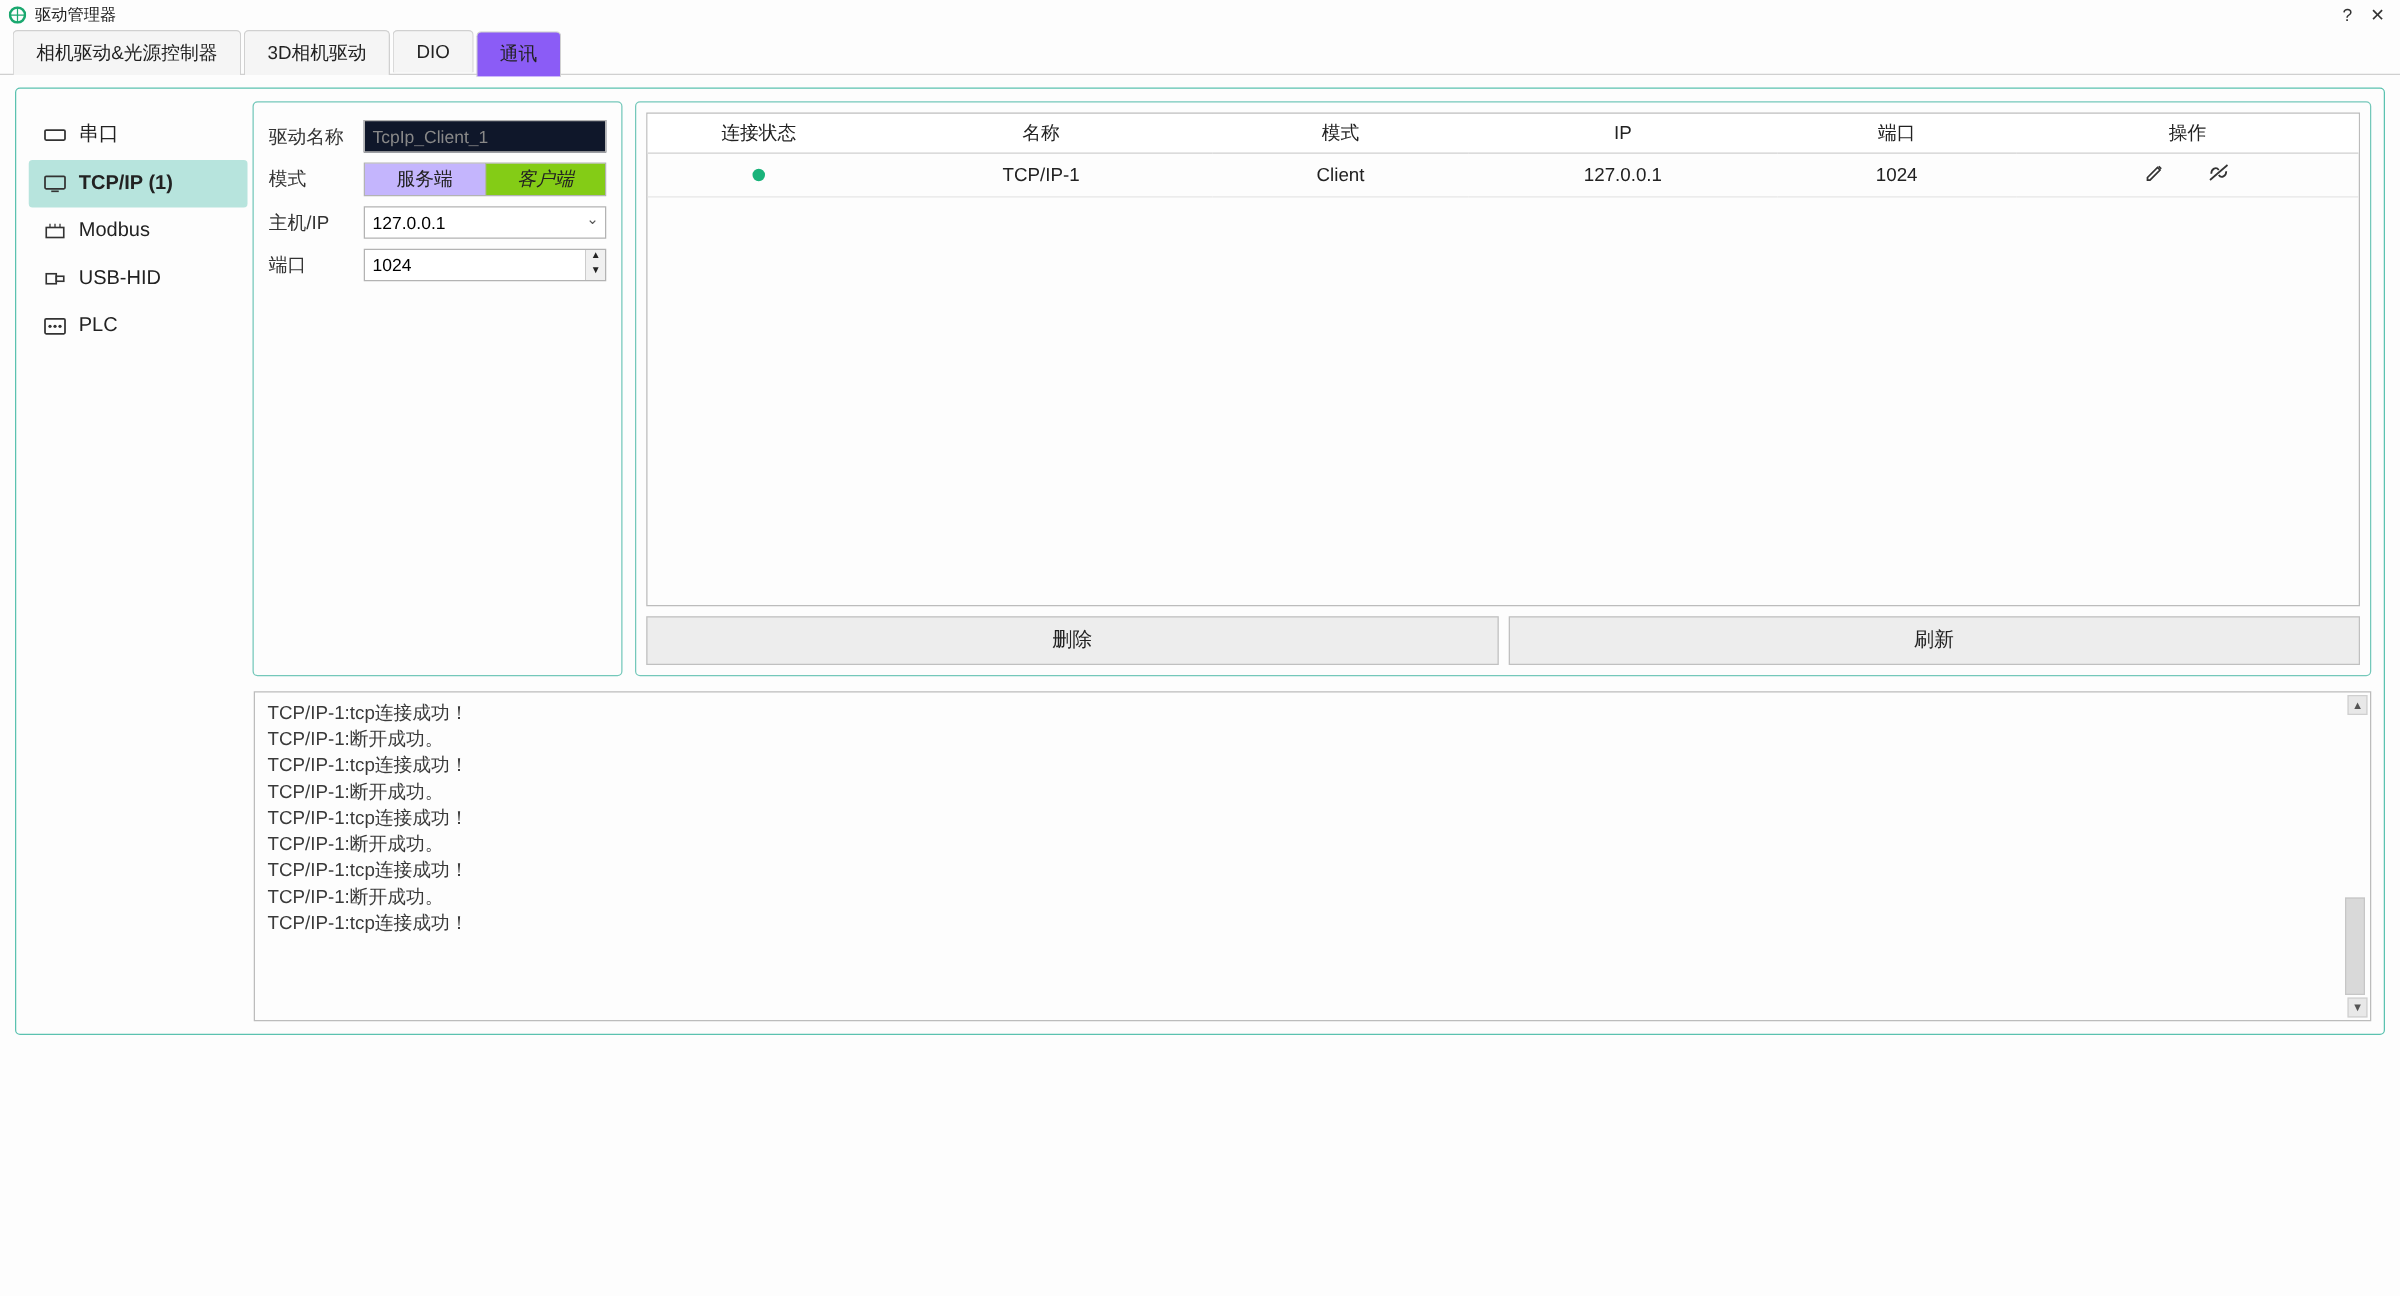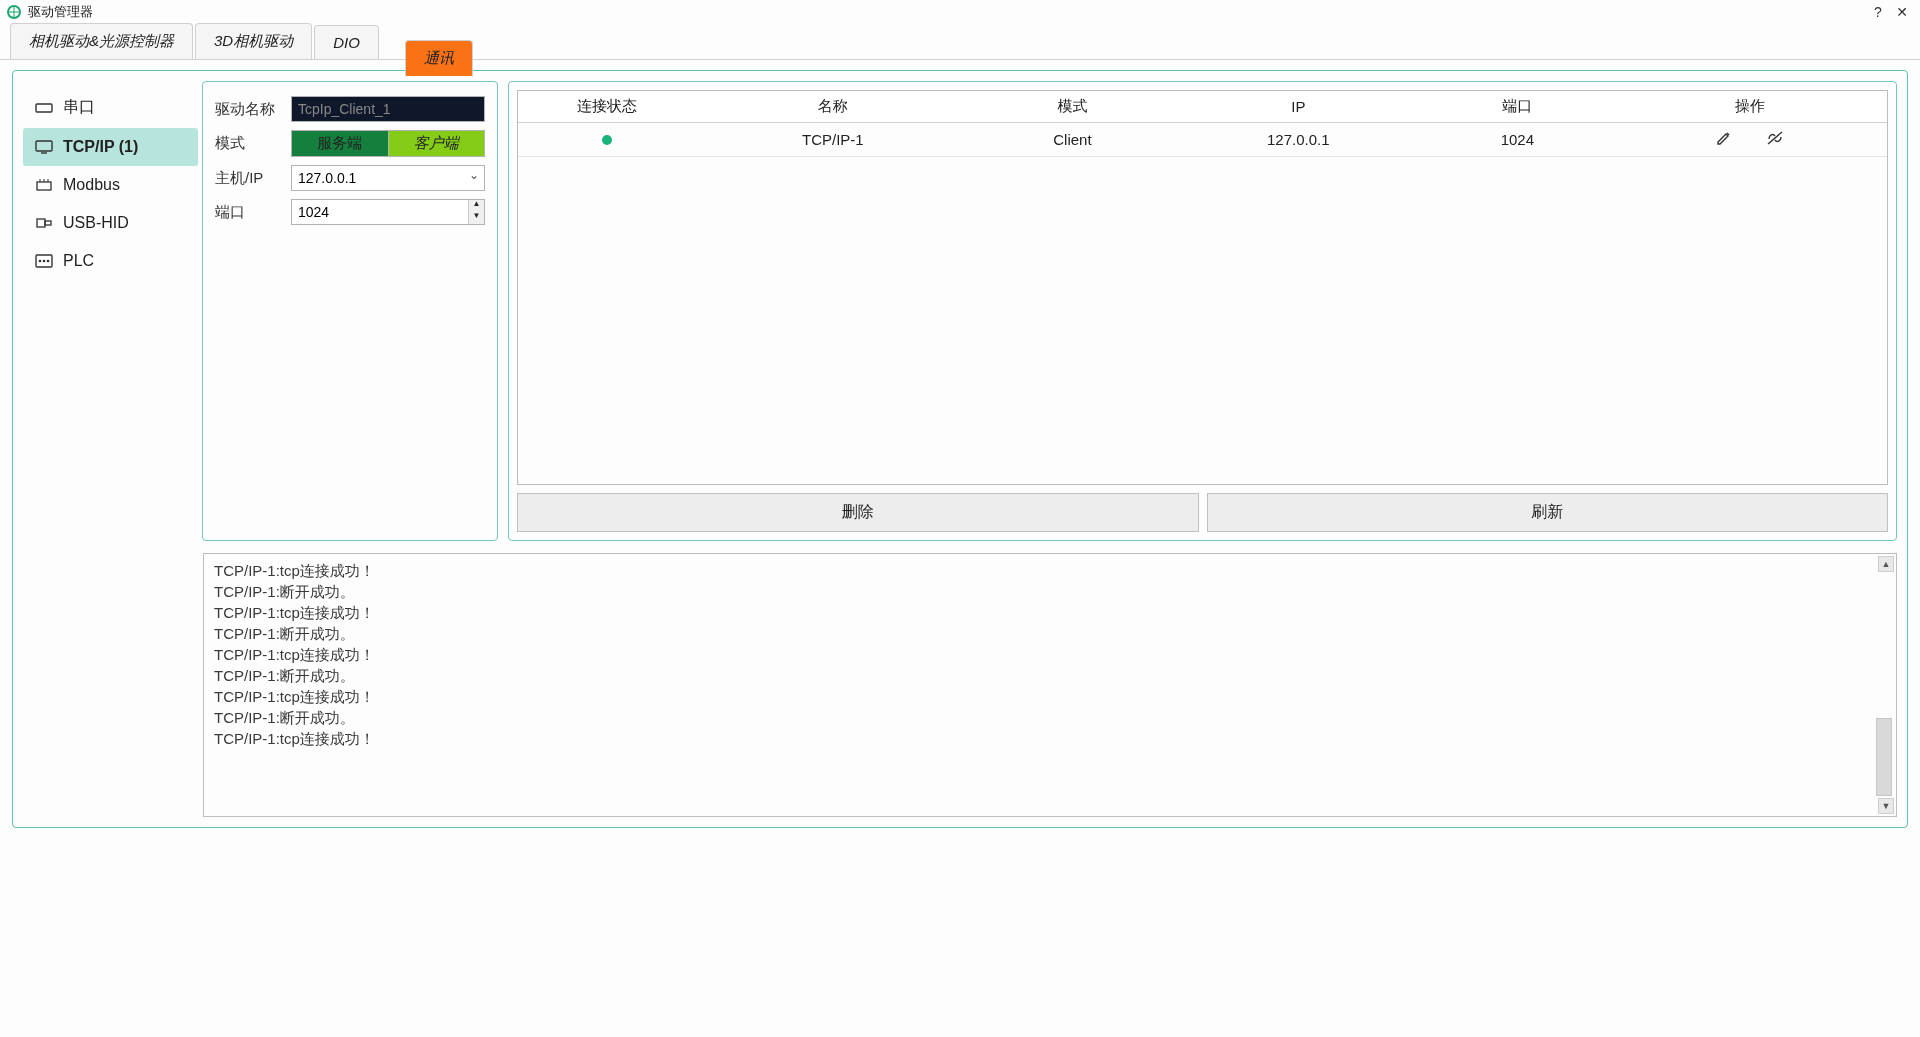--- a/index.html
+++ b/index.html
@@ -26,40 +26,38 @@
 }
 .titlebar .title-text { font-size: 13px; color: #222; }
 .titlebar .spacer { flex: 1; }
 .titlebar .ctl { width: 24px; text-align: center; font-size: 14px; color: #333; cursor: default; }
 
 .tabbar {
   display: flex;
   padding-left: 10px;
   border-bottom: 1px solid #d0d0d0;
   height: 36px;
-  align-items: flex-end;
+  align-items: flex-start;
   gap: 0;
-  font-style: italic;
 }
 .tabbar .tab {
   padding: 8px 18px;
   border: 1px solid #d0d0d0;
   border-bottom: none;
   background: #f5f5f5;
   margin-right: 2px;
   border-radius: 4px 4px 0 0;
   font-size: 15px;
   cursor: default;
 }
 .tabbar .tab.active {
-  background: #f97316;
+  background: #8b5cf6;
   position: relative;
-  top: 18px;
+  top: 1px;
   border-bottom: 1px solid #fff;
-  margin-left: 24px;
 }
 
 .outer-frame {
   margin: 10px 12px 8px 12px;
   border: 1px solid #5bc2b0;
   border-radius: 4px;
   padding: 10px;
   height: 758px;
   display: flex;
   flex-direction: column;
@@ -119,21 +117,21 @@
 .toggle-group {
   display: flex;
   width: 194px;
   border: 1px solid #b3b3b3;
 }
 .toggle-btn {
   flex: 1;
   text-align: center;
   padding: 3px 0;
   font-size: 15px;
-  background: #15803d;
+  background: #c4b5fd;
   cursor: default;
 }
 .toggle-btn.active {
   background: #84cc16;
   border-left: 1px solid #b3b3b3;
   font-style: italic;
 }
 .toggle-btn:first-child.active { border-left:none; }
 .combo-wrap, .spin-wrap {
   position: relative;

